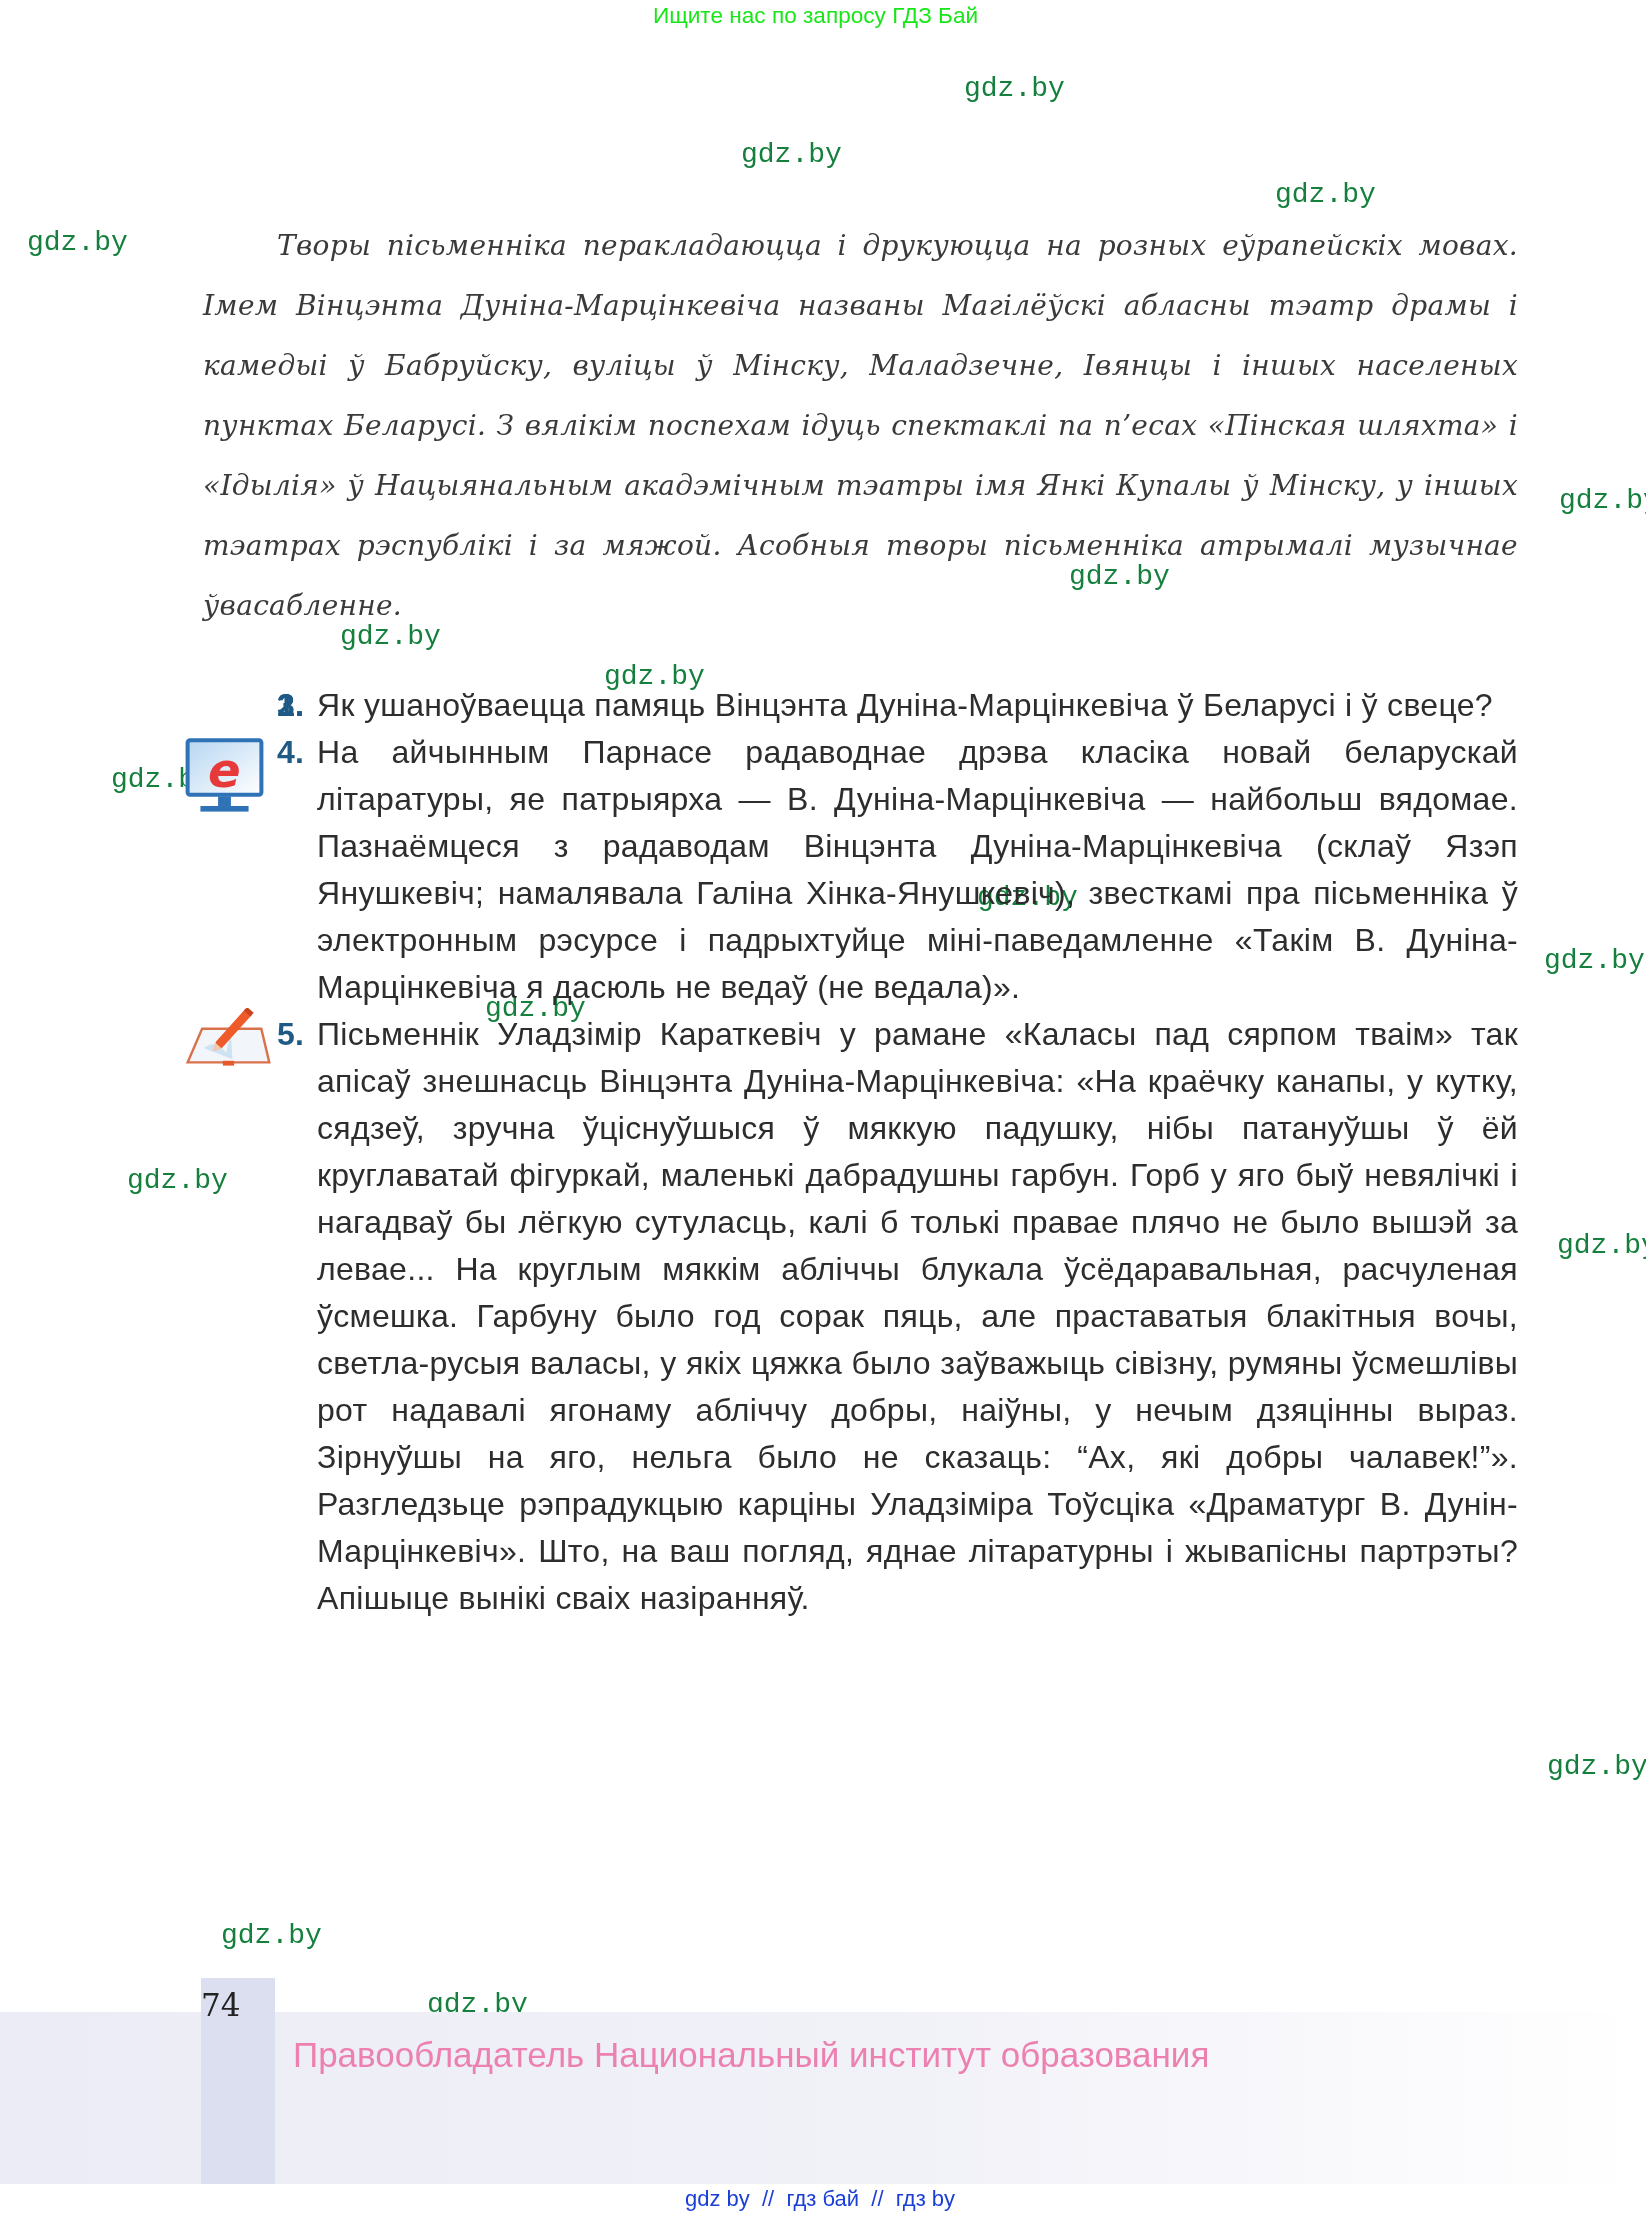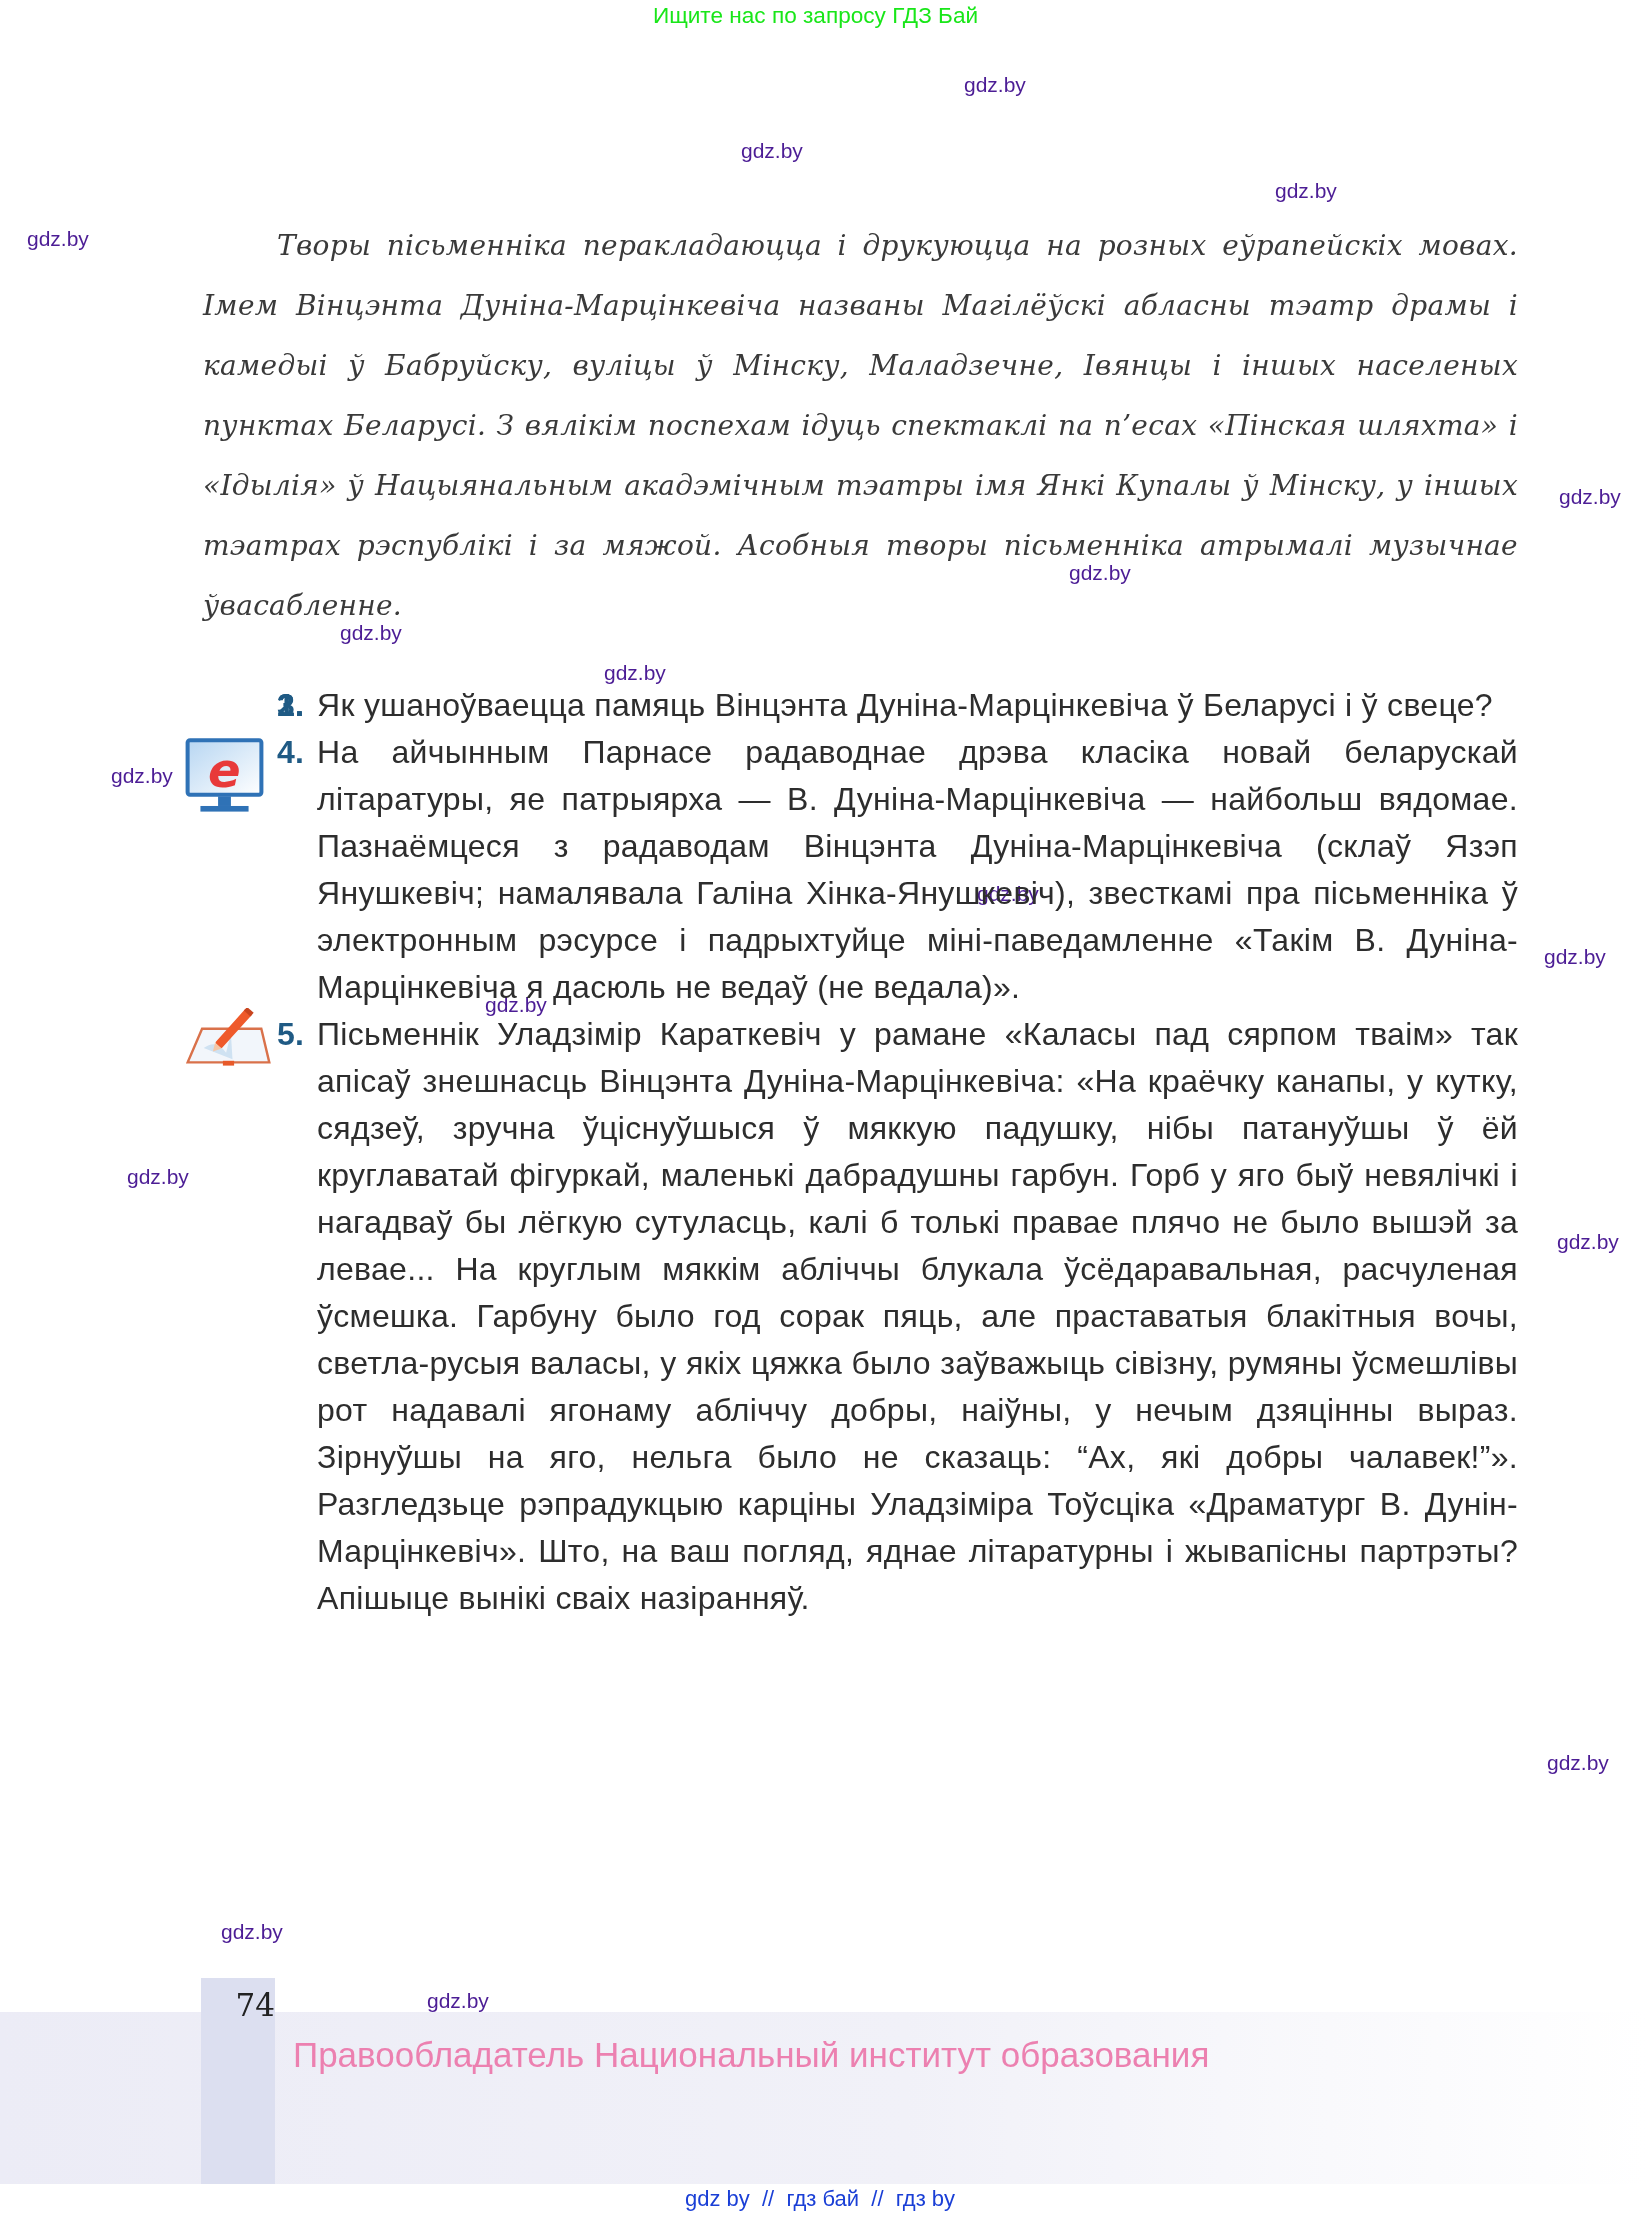--- a/index.html
+++ b/index.html
@@ -5,22 +5,22 @@
   html, body { margin: 0; padding: 0; background: #ffffff; }
   body { width: 1647px; height: 2216px; position: relative; overflow: hidden; }
 
   .top-banner {
     position: absolute; left: 0; top: 3.2px; width: 1631px; text-align: center;
     font-family: "Liberation Sans", sans-serif; font-size: 22.6px; color: #19e619;
     letter-spacing: 0px;
   }
 
   .wm {
-    position: absolute; font-family: Liberation Sans, sans-serif; font-size: 21px;
-    color: #4c1d95; white-space: nowrap;
+    position: absolute; font-family: Liberation Mono, monospace; font-size: 28px;
+    color: #15803d; white-space: nowrap;
   }
 
   .prose {
     position: absolute; left: 203px; top: 216px; width: 1315px;
     font-family: "DejaVu Serif", serif; font-size: 28px; line-height: 60px;
     color: #3a3a3a; text-align: justify; text-indent: 74px;
     letter-spacing: 0.3px;
     font-style: italic;
   }
 
@@ -41,21 +41,21 @@
 
   .footer-band {
     position: absolute; left: 0; top: 2012px; width: 1647px; height: 172px;
     background: linear-gradient(90deg, #ececf6 0%, #f1f1f8 55%, #ffffff 100%);
   }
   .page-tab {
     position: absolute; left: 201px; top: 1978px; width: 74px; height: 206px;
     background: #dcdff0;
   }
   .page-number {
-    position: absolute; left: 201px; top: 1987px; width: 74px; text-align: right;
+    position: absolute; left: 201px; top: 1987px; width: 74px; text-align: left;
     font-family: "DejaVu Serif", serif; font-size: 31px; color: #222;
   }
   .copyright {
     position: absolute; left: 293px; top: 2035px;
     font-family: "Liberation Sans", sans-serif; font-size: 35px; color: #ec80b0;
     white-space: nowrap;
   }
   .bottom-links {
     position: absolute; left: 0; top: 2186px; width: 1640px; text-align: center;
     font-family: "Liberation Sans", sans-serif; font-size: 22px; color: #1a3fd6;

